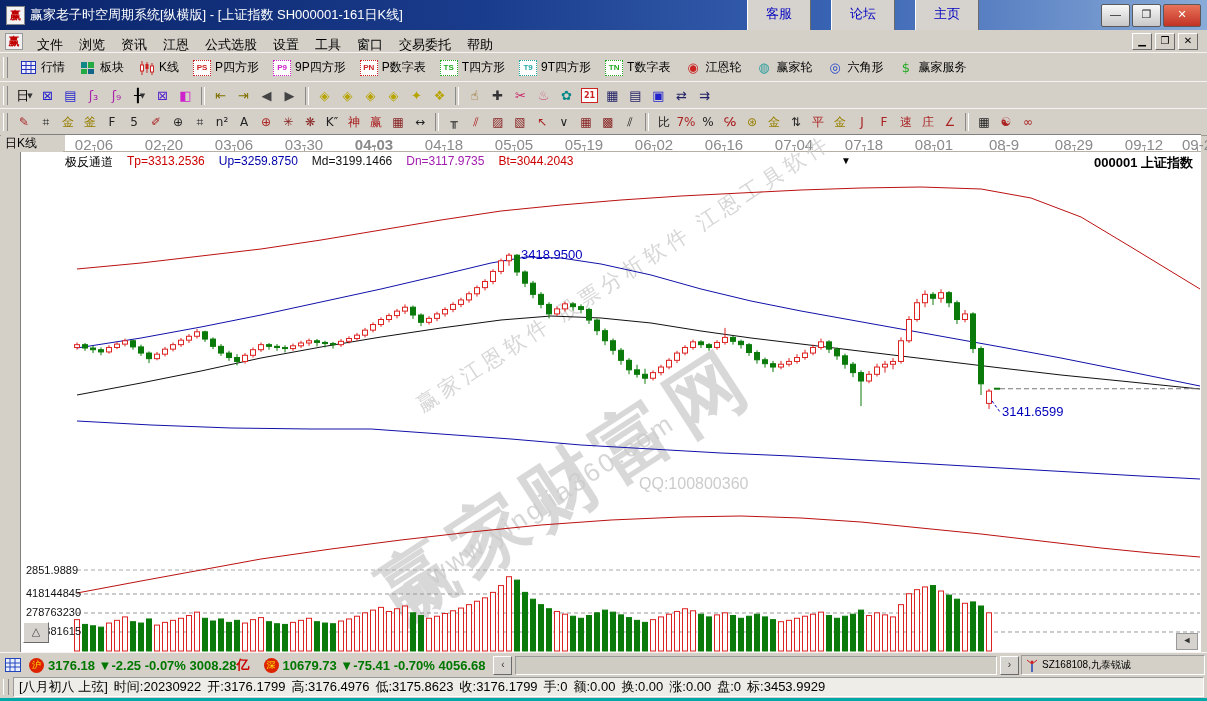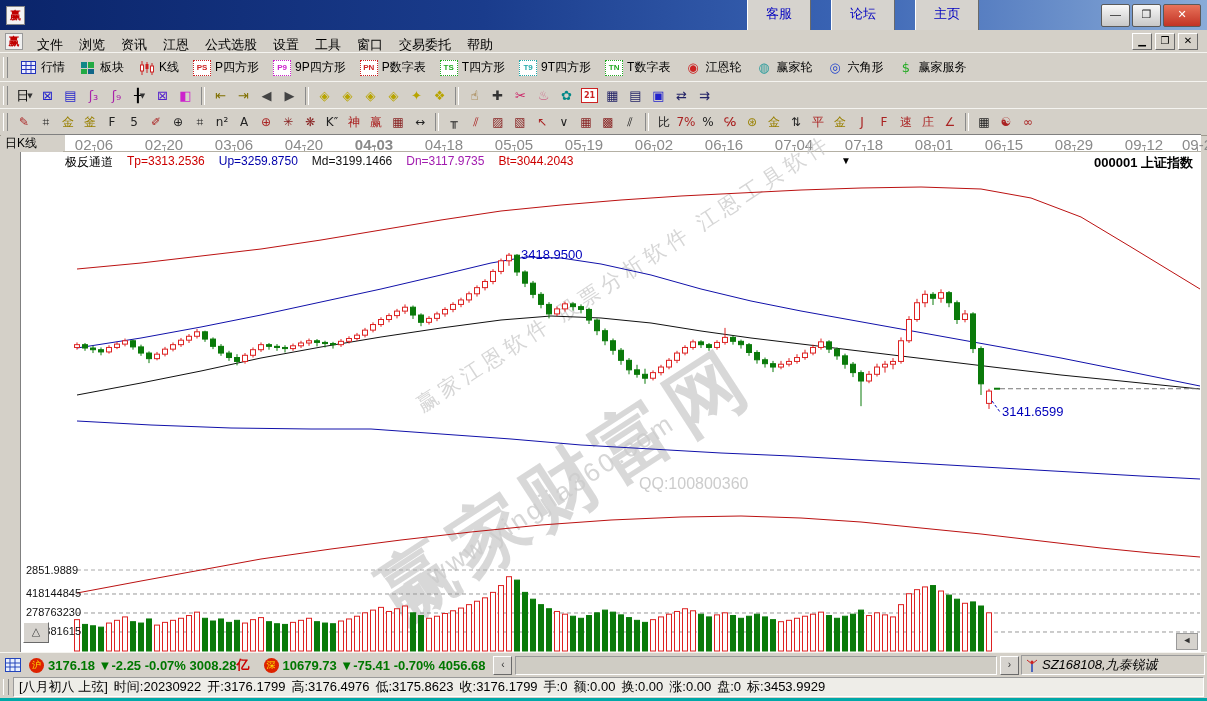--- a/index.html
+++ b/index.html
@@ -70,36 +70,37 @@
     line-height:15px;text-align:center;margin:0 4px;flex:none;}
   .qtext{color:#007700;font-weight:bold;white-space:nowrap;}
   .qyi{color:#cc0000;font-weight:bold;}
   .scrollbtn{width:17px;height:17px;background:#d6d3ce;border:1px solid;
     border-color:#ffffff #6a6a6a #6a6a6a #ffffff;font-size:10px;line-height:15px;
     text-align:center;color:#333;margin:0 2px;flex:none;}
   .qtrack{flex:1;height:17px;margin:0 1px;background:#cfccc4;border:1px solid;
     border-color:#9a9a9a #ffffff #ffffff #9a9a9a;}
   .qright{width:178px;height:18px;margin-right:2px;border:1px solid;flex:none;
     border-color:#9a9a9a #ffffff #ffffff #9a9a9a;display:flex;align-items:center;
-    font-size:13px;color:#000;padding-left:4px;gap:4px;white-space:nowrap;font-style:italic;}
+    font-size:10px;color:#000;padding-left:4px;gap:4px;white-space:nowrap;}
   
   .statusbar{left:0;top:676px;width:1207px;height:22px;background:#d4d0c8;display:flex;align-items:center;}
   .sgrip{width:4px;height:16px;margin:0 4px 0 3px;border-left:1px solid #fff;border-right:1px solid #8a8a8a;}
   .sfield{flex:1;height:18px;margin-right:3px;background:#eeede8;border:1px solid;
     border-color:#9a9a9a #ffffff #ffffff #9a9a9a;display:flex;align-items:center;
     font-size:13px;color:#000;padding-left:5px;gap:6px;white-space:nowrap;overflow:hidden;}
   .teal{left:0;top:698px;width:1207px;height:3px;background:#00a8a8;}
 </style>
 </head>
 <body>
 
 <div id="window">
 
   <div class="abs titlebar">
     <div class="app-icon">赢</div>
+    <span>赢家老子时空周期系统[纵横版] - [上证指数  SH000001-161日K线]</span>
     <div class="title-spacer"></div>
     <div id="tb-buttons" style="display:flex;margin-right:120px;">
         <div class="tb-btn">客服</div>
         <div class="tb-btn">论坛</div>
         <div class="tb-btn">主页</div>
       </div>
     <div class="win-ctl">—</div>
     <div class="win-ctl">❐</div>
     <div class="win-ctl close" style="margin-right:6px;">✕</div>
   </div>
@@ -452,41 +453,41 @@
 
   <div class="abs chart">
     <div class="abs kline-chip">日K线</div>
     <div class="abs date-strip" id="date-strip">
         <div class="dlabel" style="left: 31px;">02-06</div>
         <div class="dtick" style="left: 31px;"></div>
         <div class="dlabel" style="left: 101px;">02-20</div>
         <div class="dtick" style="left: 101px;"></div>
         <div class="dlabel" style="left: 171px;">03-06</div>
         <div class="dtick" style="left: 171px;"></div>
-        <div class="dlabel" style="left: 241px;">04-20</div>
+        <div class="dlabel" style="left: 241px;">03-30</div>
         <div class="dtick" style="left: 241px;"></div>
         <div class="dlabel" style="left: 311px; font-weight: bold;">04-03</div>
         <div class="dtick" style="left: 311px;"></div>
         <div class="dlabel" style="left: 381px;">04-18</div>
         <div class="dtick" style="left: 381px;"></div>
         <div class="dlabel" style="left: 451px;">05-05</div>
         <div class="dtick" style="left: 451px;"></div>
         <div class="dlabel" style="left: 521px;">05-19</div>
         <div class="dtick" style="left: 521px;"></div>
         <div class="dlabel" style="left: 591px;">06-02</div>
         <div class="dtick" style="left: 591px;"></div>
         <div class="dlabel" style="left: 661px;">06-16</div>
         <div class="dtick" style="left: 661px;"></div>
         <div class="dlabel" style="left: 731px;">07-04</div>
         <div class="dtick" style="left: 731px;"></div>
         <div class="dlabel" style="left: 801px;">07-18</div>
         <div class="dtick" style="left: 801px;"></div>
         <div class="dlabel" style="left: 871px;">08-01</div>
         <div class="dtick" style="left: 871px;"></div>
-        <div class="dlabel" style="left: 941px;">06-15</div>
+        <div class="dlabel" style="left: 941px;">08-9</div>
         <div class="dtick" style="left: 941px;"></div>
         <div class="dlabel" style="left: 1011px;">08-29</div>
         <div class="dtick" style="left: 1011px;"></div>
         <div class="dlabel" style="left: 1081px;">09-12</div>
         <div class="dtick" style="left: 1081px;"></div>
         <div class="dlabel" style="left: 1134px;">09-2</div>
         <div class="dtick" style="left: 1134px;"></div>
       </div>
     <div class="abs ind-row" id="ind-row">
         <span style="color: rgb(0, 0, 0);">极反通道</span>

